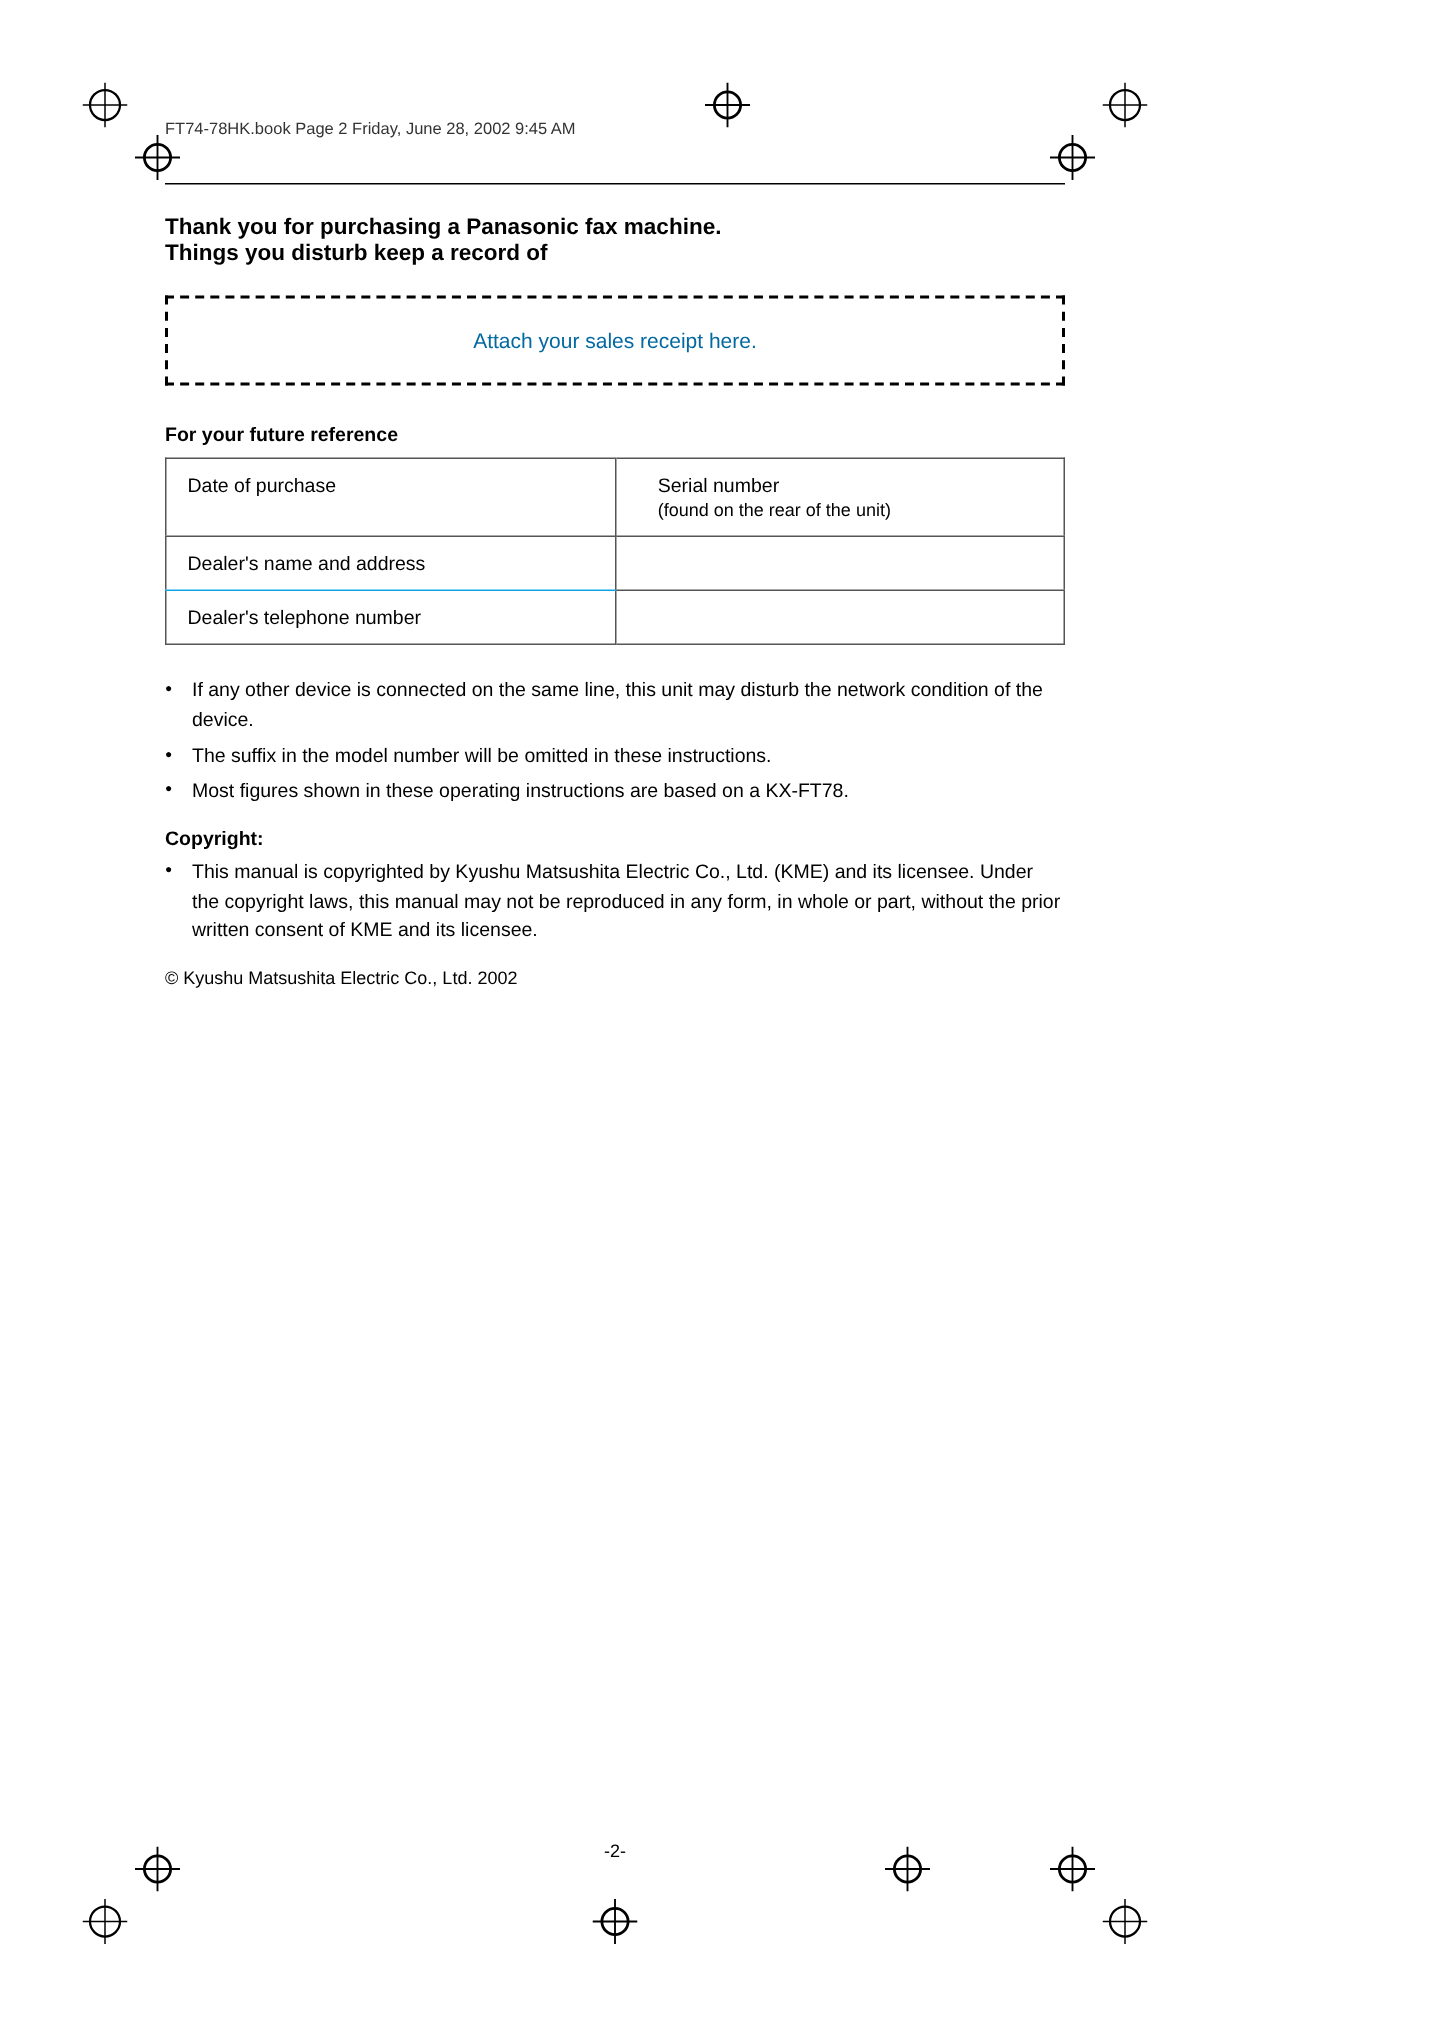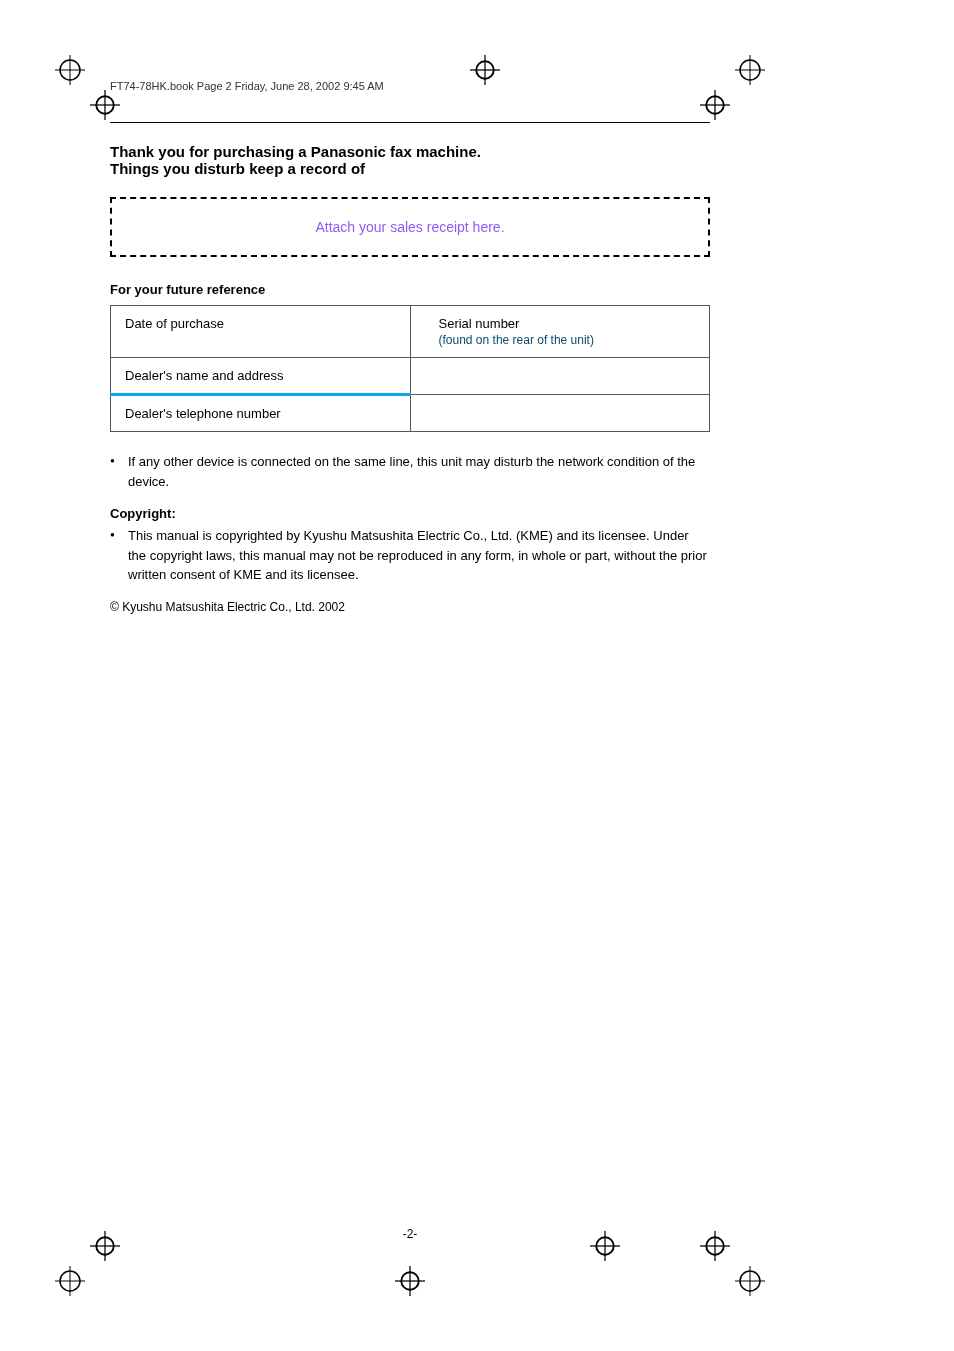--- a/index.html
+++ b/index.html
@@ -73,21 +73,21 @@
       padding: 20px 40px;
       margin-bottom: 25px;
       min-height: 60px;
       display: flex;
       align-items: center;
       justify-content: center;
     }
 
     .receipt-text {
       font-size: 14px;
-      color: #8b5cf6;
+      color: #0369a1;
     }
 
     .for-reference-title {
       font-size: 13px;
       font-weight: bold;
       margin-bottom: 8px;
     }
 
     
     .ref-table {
@@ -111,21 +111,21 @@
     .ref-table .right-col {
       width: 50%;
     }
 
     .ref-table .row-border-bottom td {
       border-bottom: 1px solid #555;
     }
 
     .serial-sub {
       font-size: 12px;
-      color: #0c4a6e;
+      color: #000000;
       margin-top: 2px;
     }
 
     .section-heading {
       font-weight: bold;
       font-size: 13px;
       margin-bottom: 5px;
       margin-top: 15px;
     }
 
@@ -295,39 +295,43 @@
           <td class="left-col" style="border-bottom:1px solid #555;">
             <span>Date of purchase</span>
           </td>
           <td class="right-col" style="border-bottom:1px solid #555;padding-left:28px;">
             <div>Serial number</div>
             <div class="serial-sub">(found on the rear of the unit)</div>
           </td>
         </tr>
 
         <tr>
-          <td class="left-col" style="border-bottom:3px solid #0ea5e9;">
+          <td class="left-col" style="border-bottom:1px solid #0ea5e9;">
             <span>Dealer's name and address</span>
           </td>
           <td class="right-col" style="border-bottom:1px solid #555;"></td>
         </tr>
 
         <tr>
           <td class="left-col">
             <span>Dealer's telephone number</span>
           </td>
           <td class="right-col"></td>
         </tr>
       </tbody>
     </table>
 
     <ul class="bullet-list">
       <li>If any other device is connected on the same line, this unit may disturb the network condition of the device.</li>
     </ul>
 
+    <ul class="bullet-list">
+      <li>The suffix in the model number will be omitted in these instructions.</li>
+      <li>Most figures shown in these operating instructions are based on a KX-FT78.</li>
+    </ul>
 
     <p class="section-heading">Copyright:</p>
     <ul class="bullet-list">
       <li>This manual is copyrighted by Kyushu Matsushita Electric Co., Ltd. (KME) and its licensee. Under the copyright laws, this manual may not be reproduced in any form, in whole or part, without the prior written consent of KME and its licensee.</li>
     </ul>
 
     <p class="copyright-line">© Kyushu Matsushita Electric Co., Ltd. 2002</p>
 
   </div>
 

